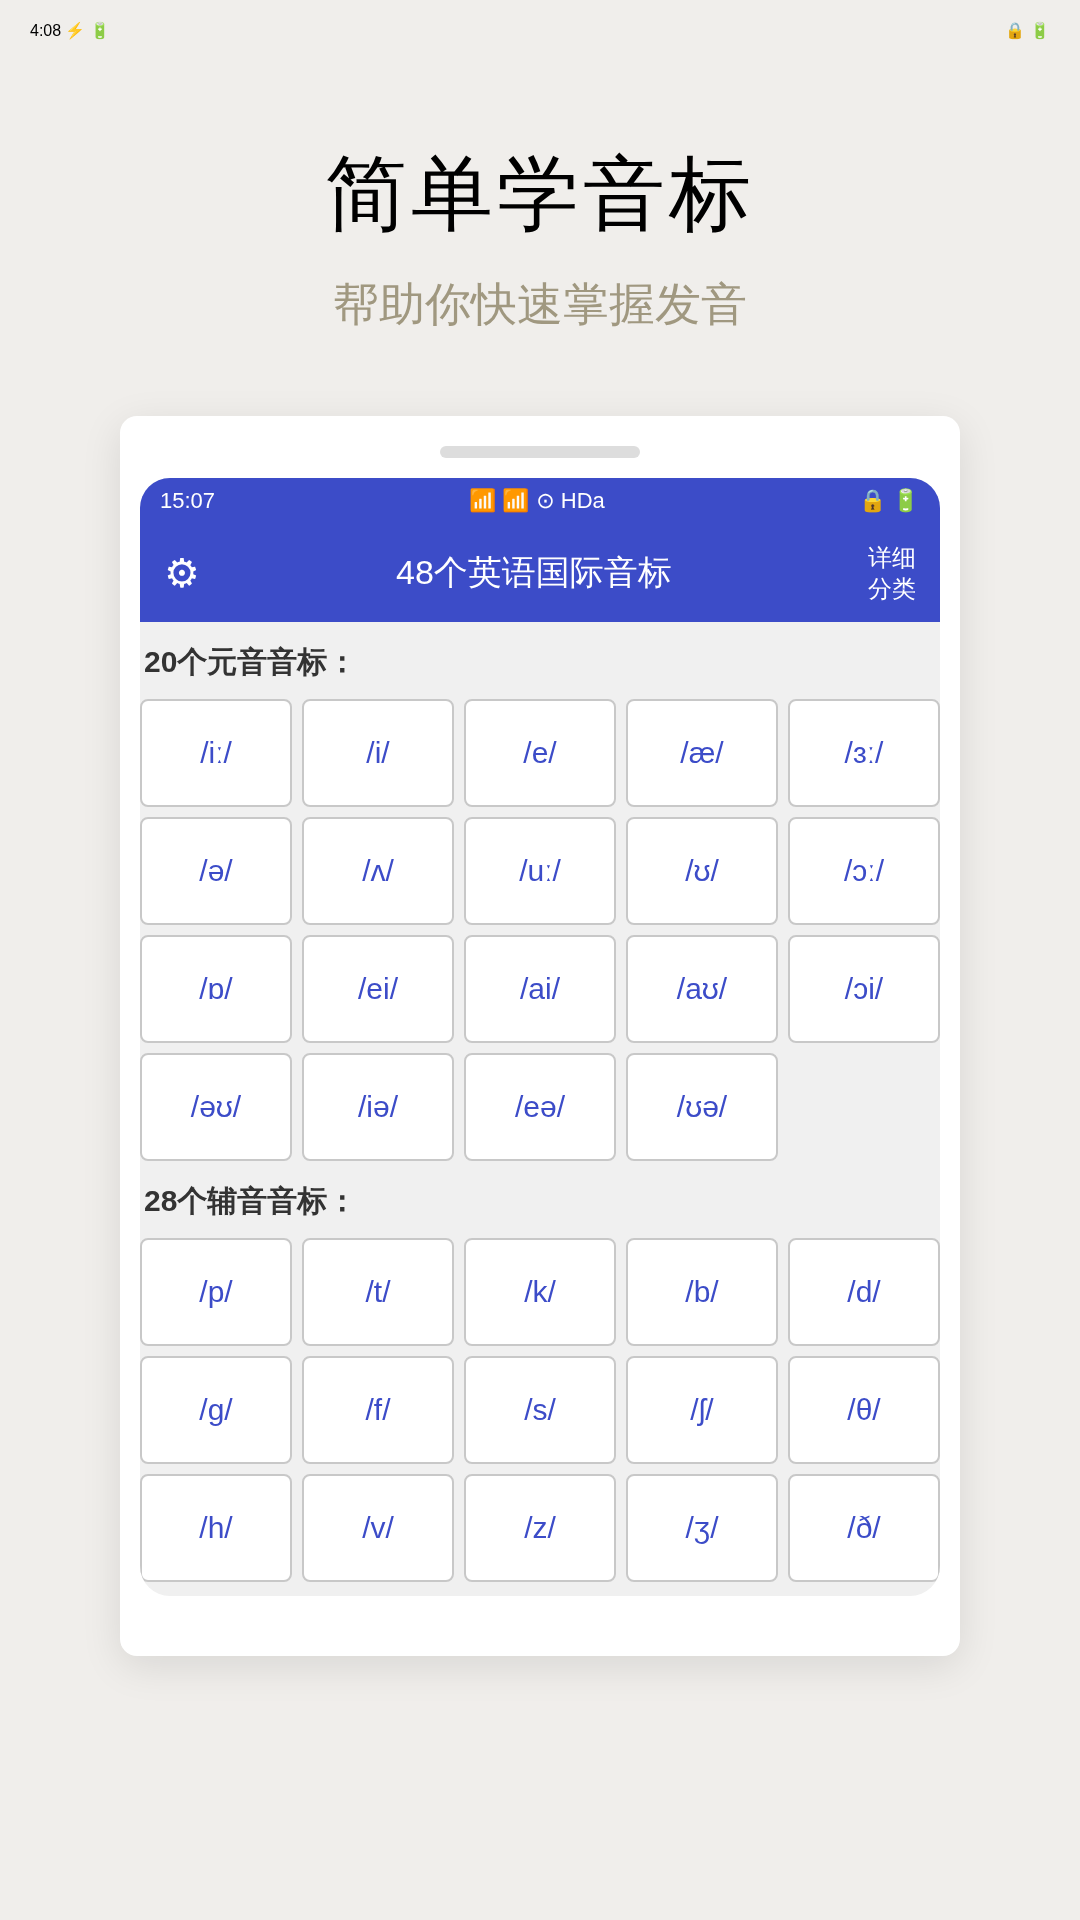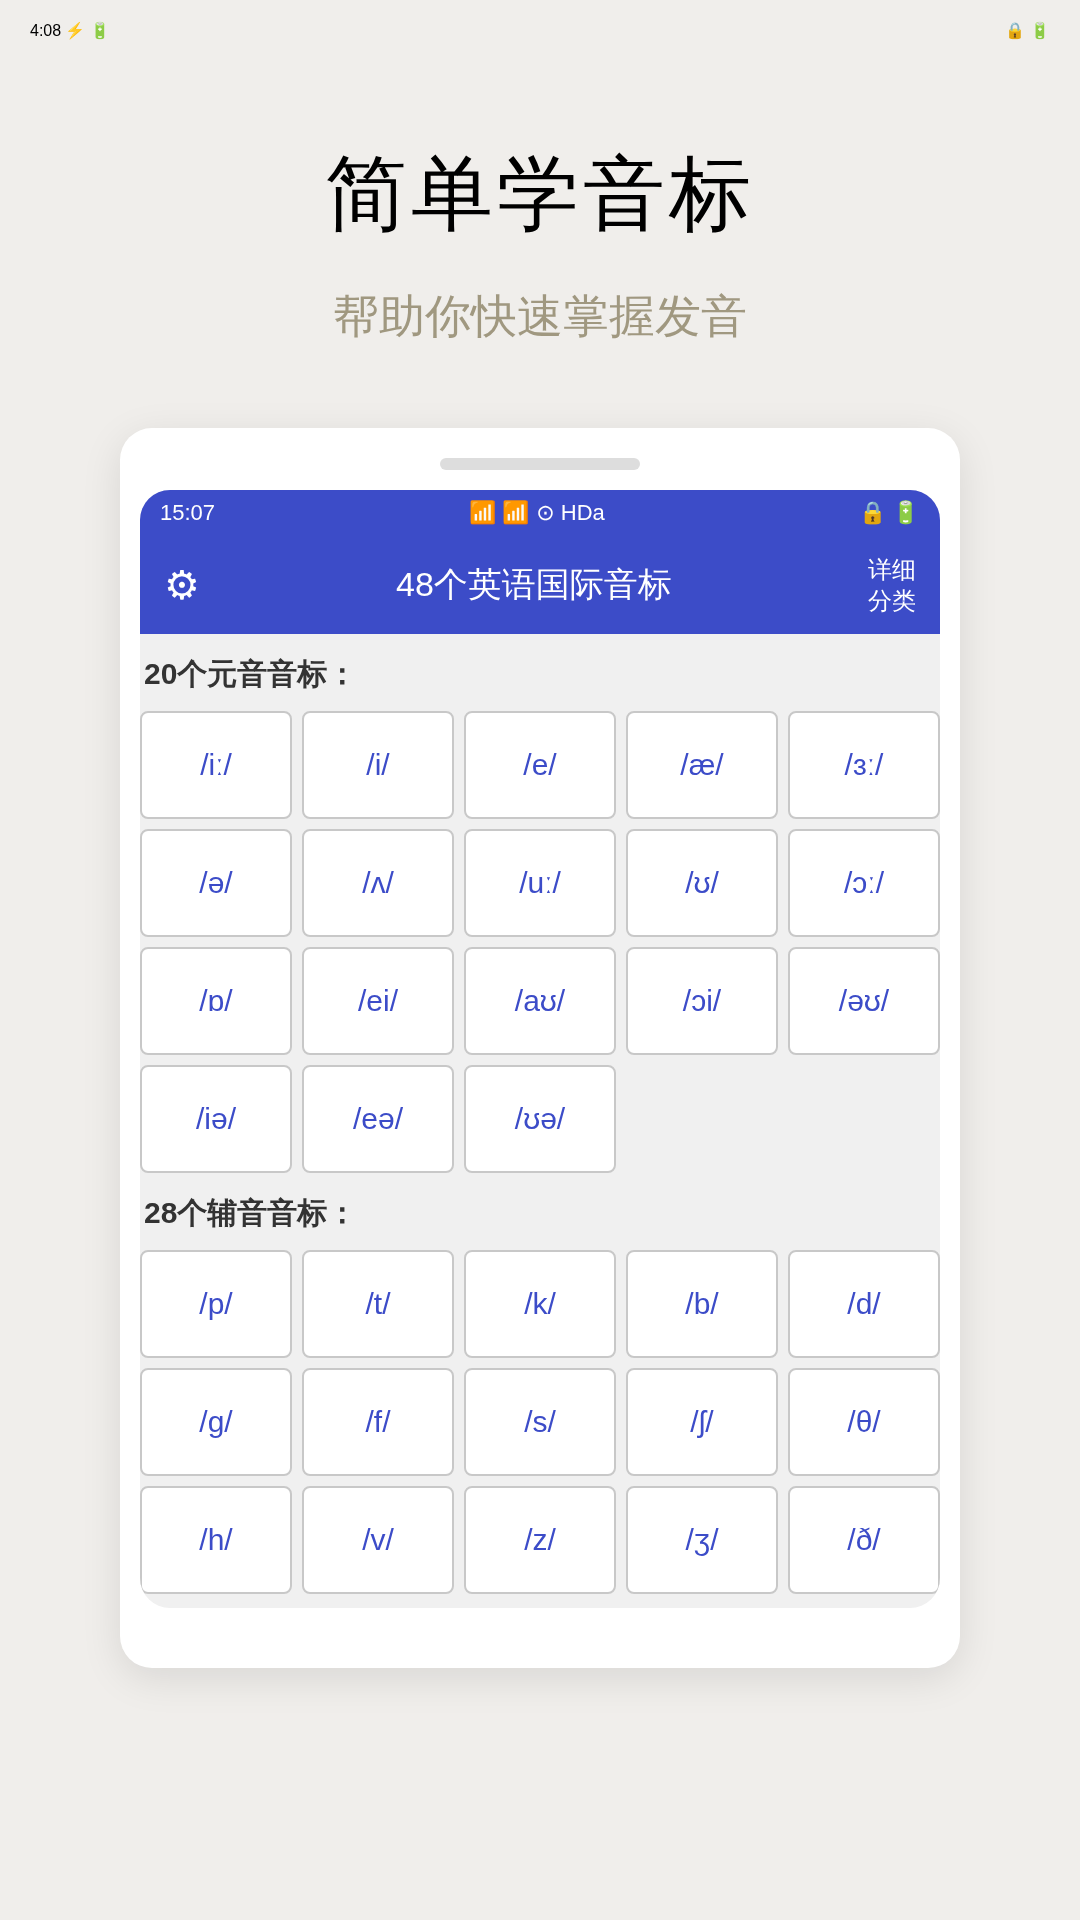--- a/index.html
+++ b/index.html
@@ -31,29 +31,29 @@
     }
     .app-title {
       font-size: 82px;
       font-weight: 400;
       color: #000000;
       letter-spacing: 4px;
     }
     .app-subtitle {
       font-size: 46px;
       color: #a09880;
-      margin-top: 36px;
+      margin-top: 24px;
     }
 
     
     .phone-mockup {
       width: 840px;
       margin-top: 80px;
       background: white;
-      border-radius: 32px;
+      border-radius: 17px;
       padding: 30px 20px 60px;
       box-shadow: 0 10px 40px rgba(0,0,0,0.1);
       position: relative;
     }
     .phone-notch {
       width: 200px;
       height: 12px;
       background: #ddd;
       border-radius: 6px;
       margin: 0 auto 20px;
@@ -172,20 +172,21 @@
           <div class="phoneme-cell">/e/</div>
           <div class="phoneme-cell">/æ/</div>
           <div class="phoneme-cell">/ɜː/</div>
           <div class="phoneme-cell">/ə/</div>
           <div class="phoneme-cell">/ʌ/</div>
           <div class="phoneme-cell">/uː/</div>
           <div class="phoneme-cell">/ʊ/</div>
           <div class="phoneme-cell">/ɔː/</div>
           <div class="phoneme-cell">/ɒ/</div>
           <div class="phoneme-cell">/ei/</div>
+          <div class="phoneme-cell">/ai/</div>
           <div class="phoneme-cell">/aʊ/</div>
           <div class="phoneme-cell">/ɔi/</div>
           <div class="phoneme-cell">/əʊ/</div>
           <div class="phoneme-cell">/iə/</div>
           <div class="phoneme-cell">/eə/</div>
           <div class="phoneme-cell">/ʊə/</div>
         </div>
 
       <div class="section-label">28个辅音音标：</div>
       <div class="phoneme-grid" id="consonant-grid">

